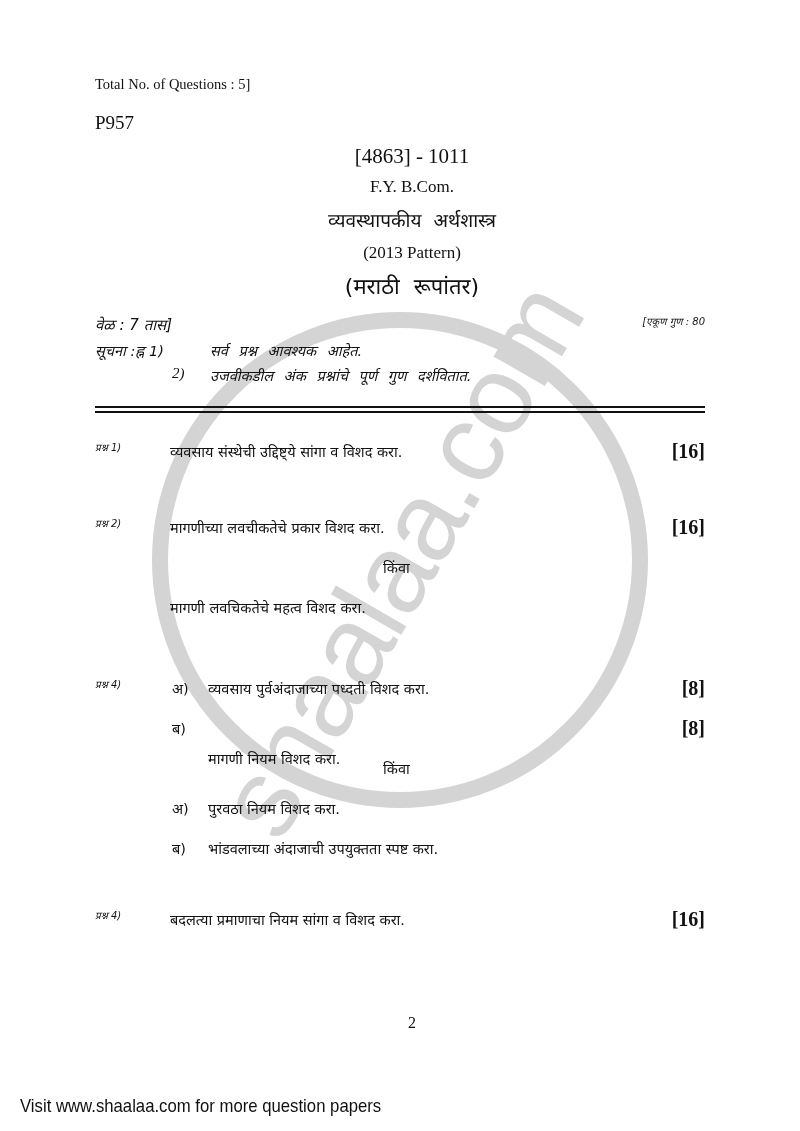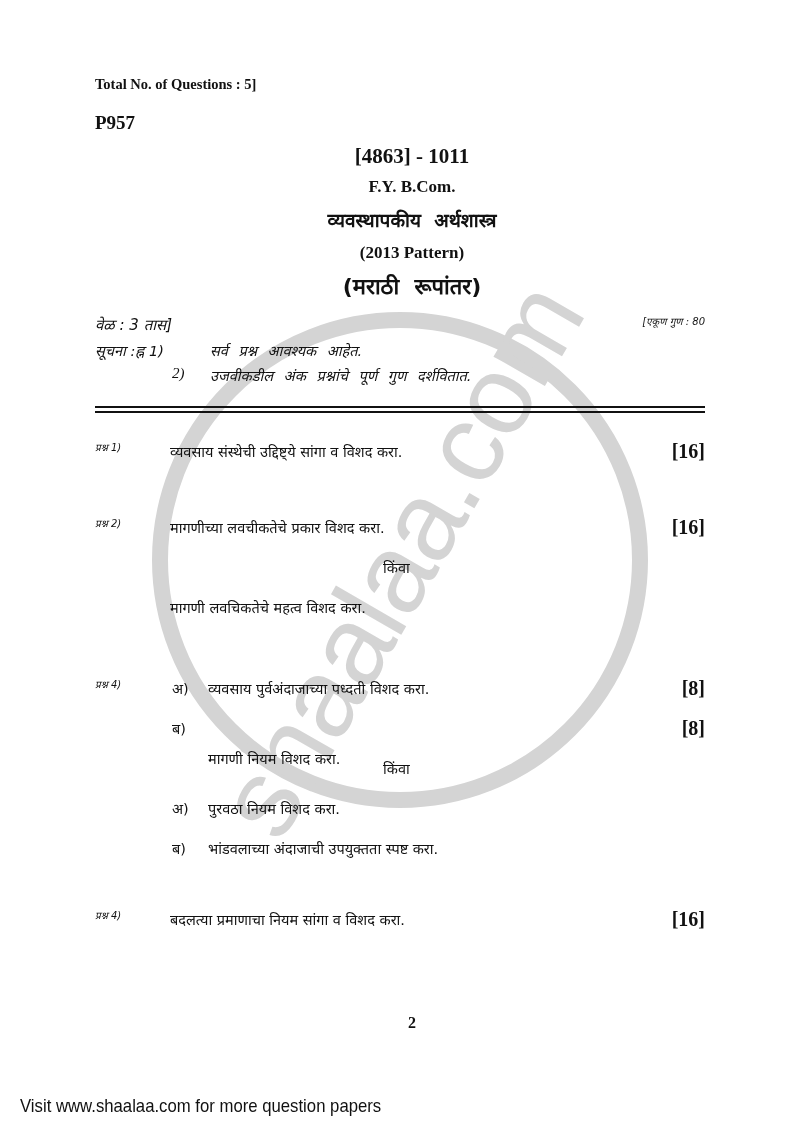--- a/index.html
+++ b/index.html
@@ -1,19 +1,19 @@
 <!DOCTYPE html>
 <html><head>
 <meta charset="utf-8">
 <style>
   html, body { margin: 0; padding: 0; background: #ffffff; }
   body { width: 800px; height: 1131px; position: relative; overflow: hidden; color: #111; font-family: "Liberation Serif", "DejaVu Serif", serif; }
   .abs { position: absolute; }
   .serif { font-family: "Liberation Serif", "DejaVu Serif", serif; }
-  .bold { font-weight: bold; }
+  .bold { font-weight: normal; }
   .ital { font-style: italic; }
   .dev { font-family: "DejaVu Sans", "Liberation Sans", sans-serif; }
   .center { left: 12px; width: 800px; text-align: center; }
   .rule { position: absolute; left: 95px; width: 610px; height: 2px; background: #111; }
   .watermark-circle {
     position: absolute; left: 152px; top: 312px; width: 496px; height: 496px;
     border: 16px solid #d4d4d4; border-radius: 50%; box-sizing: border-box;
     z-index: 0;
   }
   .watermark-text {
@@ -38,21 +38,21 @@
 
   <div class="abs bold" style="left:95px; top:76px; font-size:14.5px;">Total No. of Questions : 5]</div>
   <div class="abs bold" style="left:95px; top:112px; font-size:19px;">P957</div>
 
   <div class="abs center bold" style="top:144px; font-size:21px;">[4863] - 1011</div>
   <div class="abs center bold" style="top:177px; font-size:17px;">F.Y. B.Com.</div>
   <div class="abs center bold dev" style="top:207px; font-size:19px; white-space:pre;">व्यवस्थापकीय  अर्थशास्त्र</div>
   <div class="abs center bold" style="top:243px; font-size:17px;">(2013 Pattern)</div>
   <div class="abs center bold dev" style="top:270px; font-size:22px; white-space:pre;">(मराठी  रूपांतर)</div>
 
-  <div class="abs ital dev" style="left:95px; top:314px; font-size:15px;">वेळ : 3 तास]</div>
+  <div class="abs ital dev" style="left:95px; top:314px; font-size:15px;">वेळ : 7 तास]</div>
   <div class="abs ital dev" style="right:95px; top:314px; font-size:10px;">[एकूण गुण : 80</div>
 
   <div class="abs ital dev" style="left:95px; top:340px; font-size:14.5px;">सूचना :ह्न 1)</div>
   <div class="abs ital dev" style="left:210px; top:340px; font-size:14.5px; word-spacing:6px;text-align:center;">सर्व प्रश्न आवश्यक आहेत.</div>
   <div class="abs ital serif" style="left:172px; top:365px; font-size:15px;">2)</div>
   <div class="abs ital dev" style="left:210px; top:365px; font-size:14.5px; word-spacing:6px;">उजवीकडील अंक प्रश्नांचे पूर्ण गुण दर्शवितात.</div>
 
   <div class="rule" style="top:406px;"></div>
   <div class="rule" style="top:411px; height:1.5px;"></div>
 

